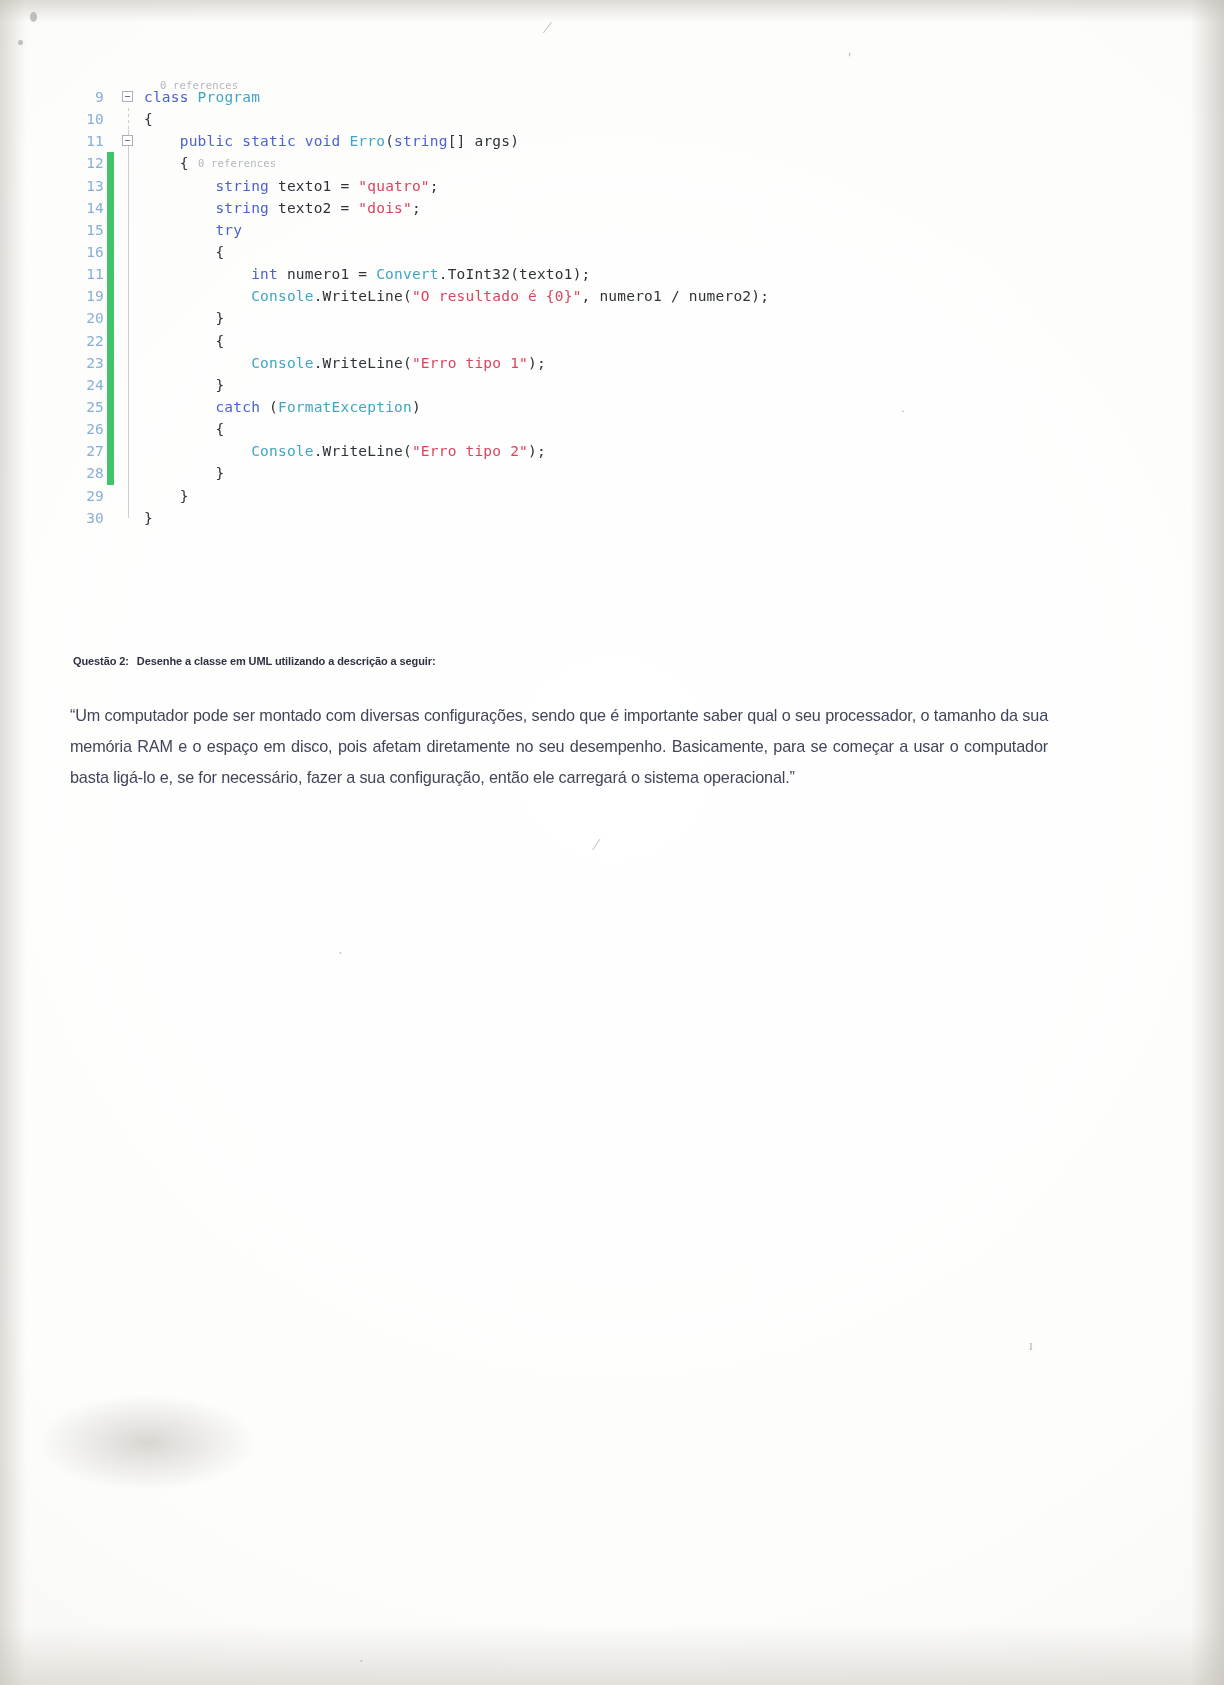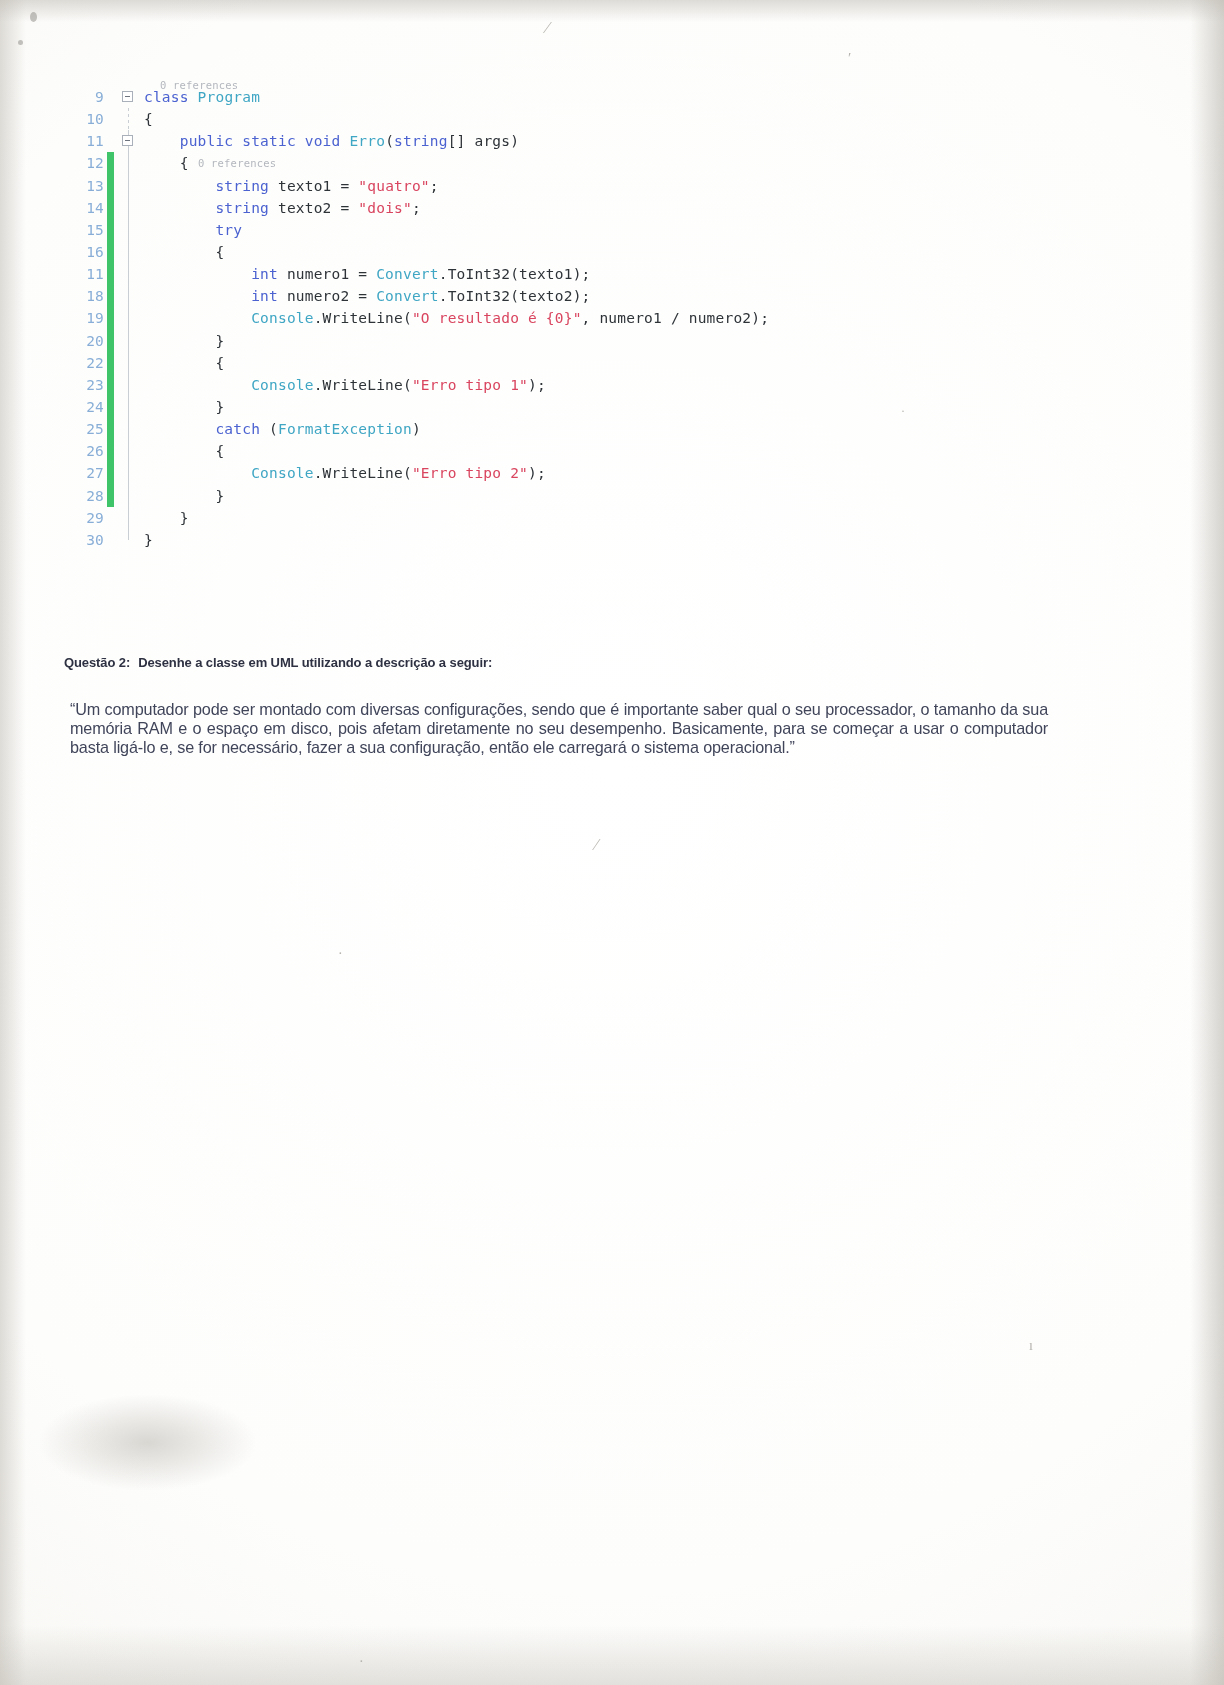--- a/index.html
+++ b/index.html
@@ -135,39 +135,39 @@
     font-family: "DejaVu Sans Mono", "Liberation Mono", monospace;
     font-size: 10.5px;
     color: #b3b7bd;
     letter-spacing: .2px;
     white-space: pre;
   }
 
   
   .question-heading {
     position: absolute;
-    left: 64px;
+    left: 73px;
     top: 655px;
     width: 980px;
     font-family: "Liberation Sans", sans-serif;
-    font-size: 13px;
+    font-size: 11px;
     font-weight: bold;
     color: #2e3142;
     letter-spacing: -.1px;
   }
   .question-heading .q-gap { display: inline-block; width: 8px; }
 
   .body-paragraph {
     position: absolute;
     left: 70px;
     top: 700px;
     width: 978px;
     font-family: "Liberation Sans", sans-serif;
     font-size: 16.2px;
-    line-height: 19px;
+    line-height: 31px;
     color: #41455a;
     text-align: justify;
     letter-spacing: -.15px;
   }
 
   
   .mark {
     position: absolute;
     color: #b6b3ad;
     font-family: "Liberation Serif", serif;
@@ -265,28 +265,20 @@
     </div>
     <div class="code-row">
       <div class="gutter-num">11</div>
       <div class="change-bar on"></div>
       <div class="glyph-cell">
         <div class="vline"></div>
       </div>
       <div class="code-text"><span class="tok-kw">            int</span><span class="tok-txt"> numero1 = </span><span class="tok-cls">Convert</span><span class="tok-txt">.ToInt32(texto1);</span></div>
     </div>
     <div class="code-row">
-      <div class="gutter-num">18</div>
-      <div class="change-bar on"></div>
-      <div class="glyph-cell">
-        <div class="vline"></div>
-      </div>
-      <div class="code-text"><span class="tok-kw">            int</span><span class="tok-txt"> numero2 = </span><span class="tok-cls">Convert</span><span class="tok-txt">.ToInt32(texto2);</span></div>
-    </div>
-    <div class="code-row">
       <div class="gutter-num">19</div>
       <div class="change-bar on"></div>
       <div class="glyph-cell">
         <div class="vline"></div>
       </div>
       <div class="code-text"><span class="tok-cls">            Console</span><span class="tok-txt">.WriteLine(</span><span class="tok-str">"O resultado é {0}"</span><span class="tok-txt">, numero1 / numero2);</span></div>
     </div>
     <div class="code-row">
       <div class="gutter-num">20</div>
       <div class="change-bar on"></div>

